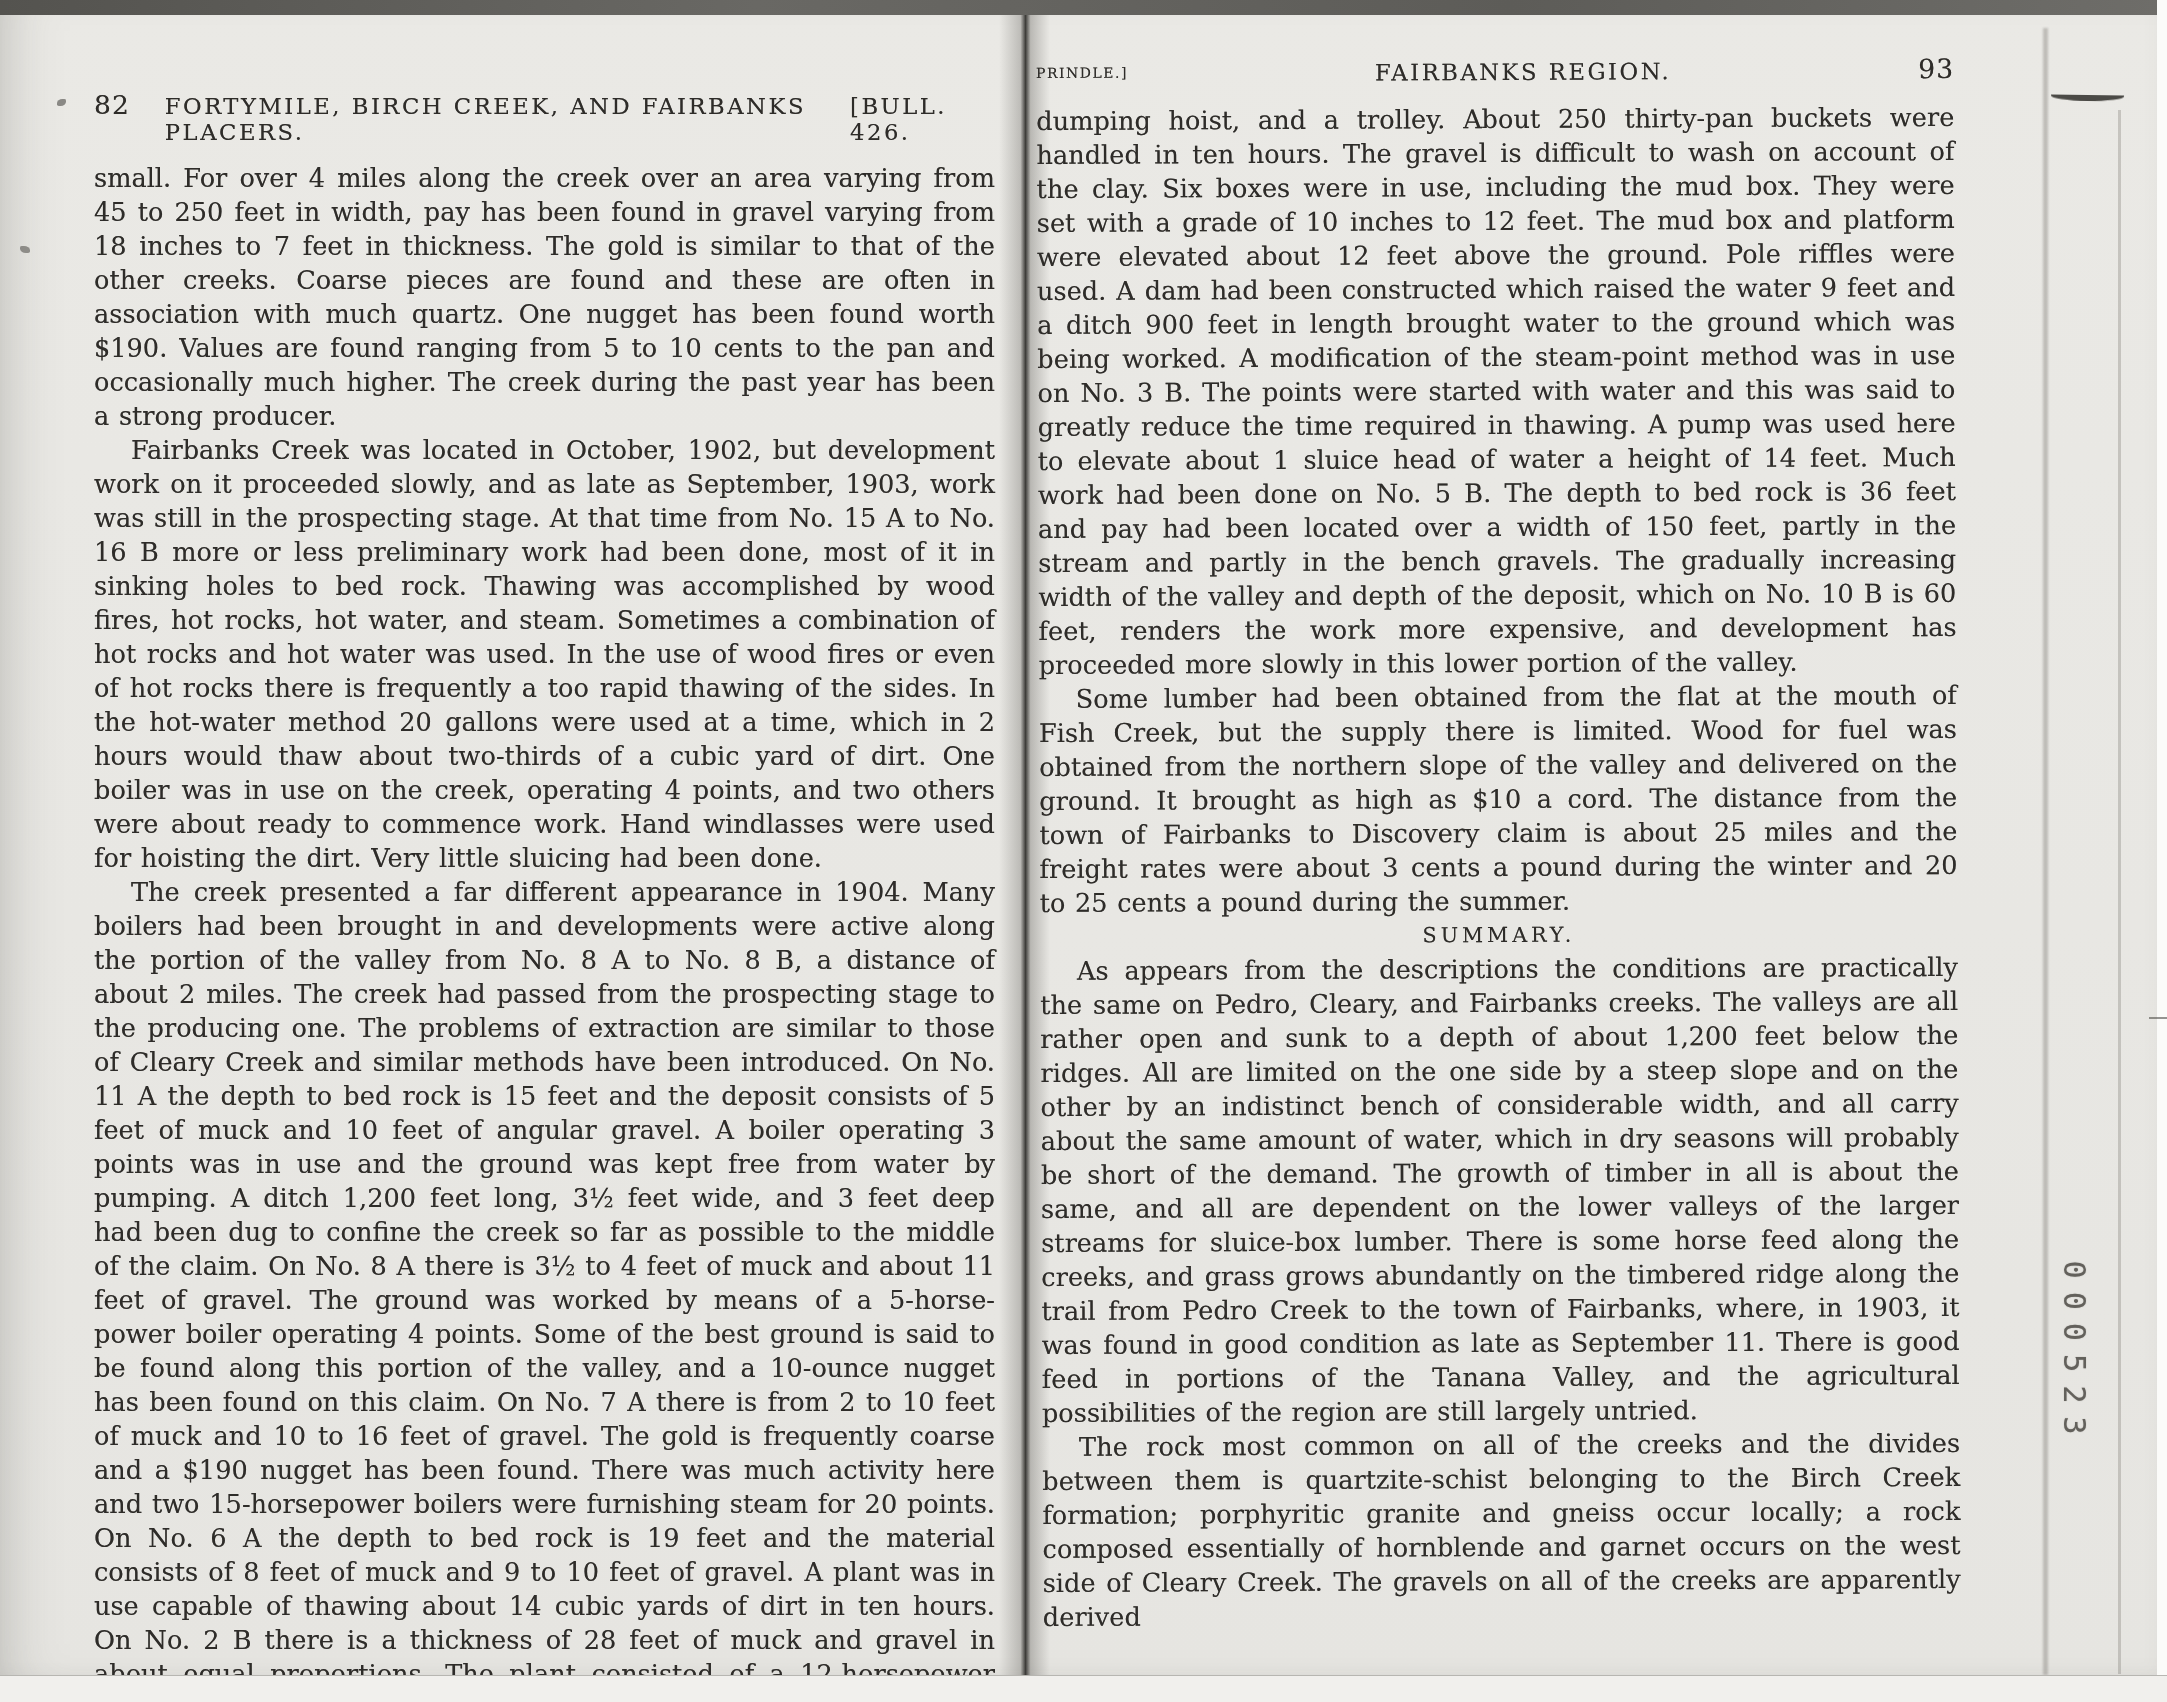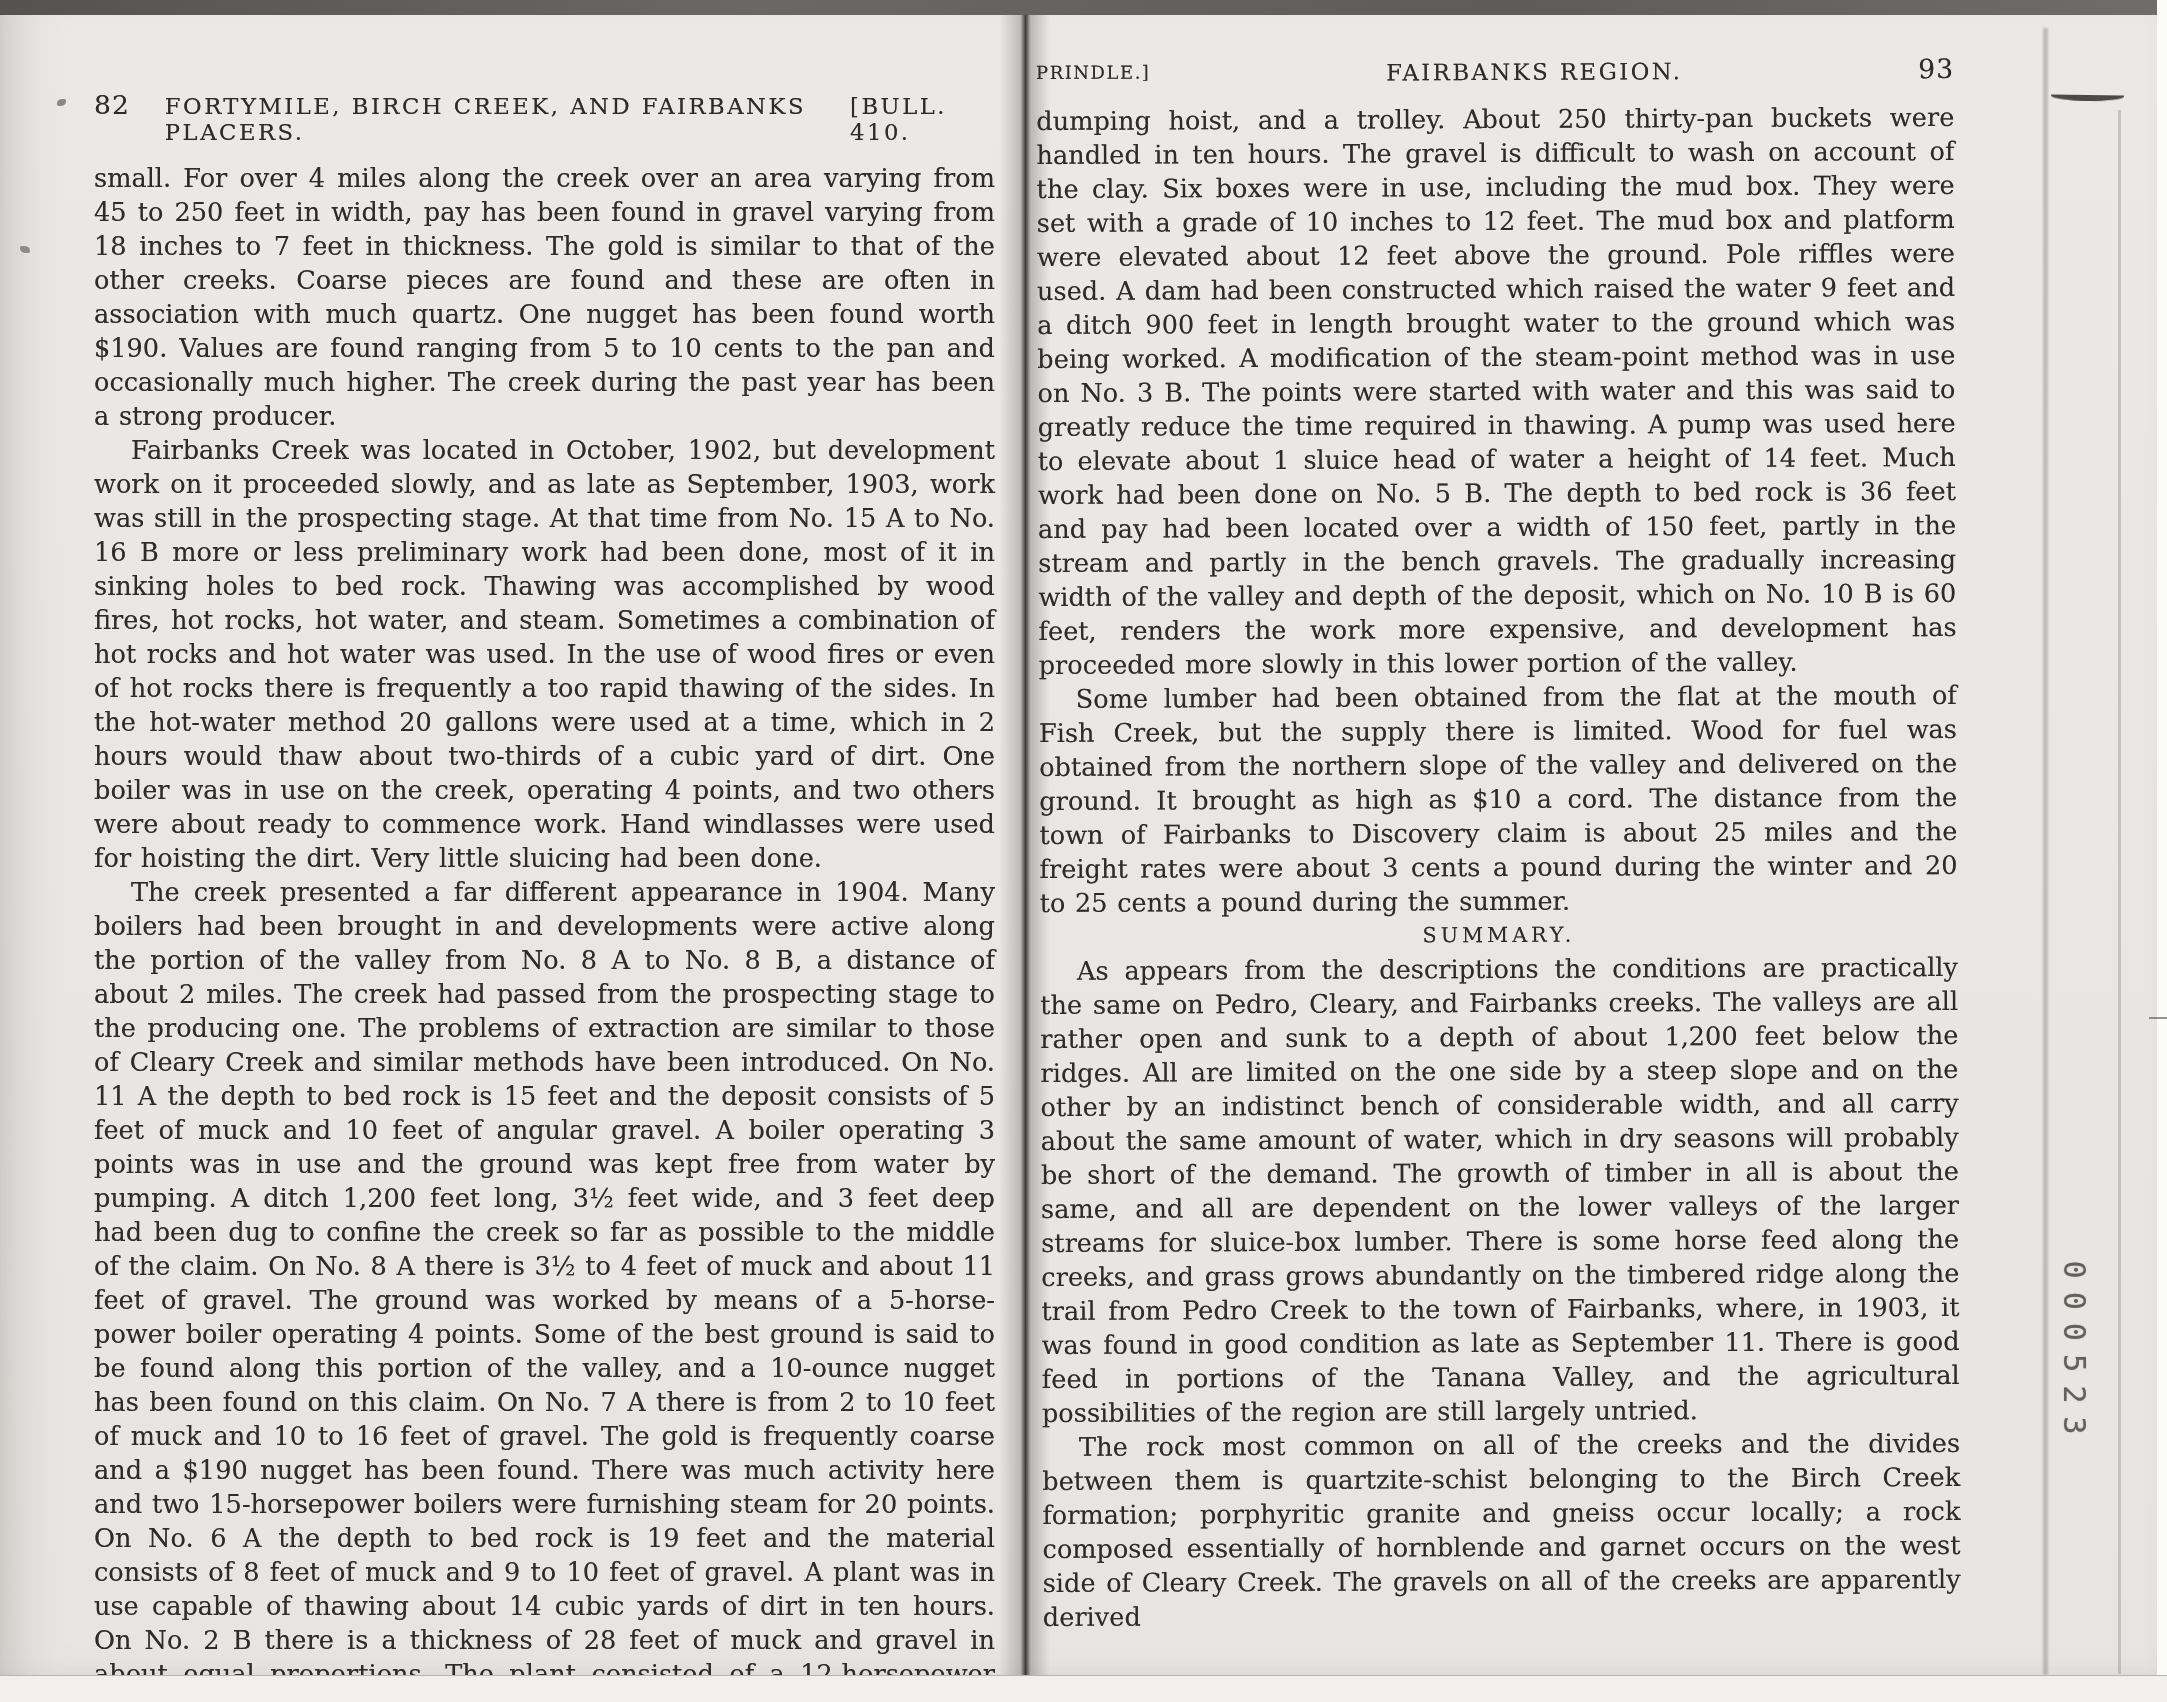--- a/index.html
+++ b/index.html
@@ -58,21 +58,21 @@
   .col-left{left:94px;width:901px;margin-top:32px;}
   .col-right{left:1036px;width:918px;transform:rotate(-0.25deg);transform-origin:top left;}
   .running-head{
     display:flex;align-items:baseline;
     font-size:22.7px;letter-spacing:2.5px;margin-bottom:15.8px;
     text-shadow:0 0 0.5px rgba(46,44,41,.55);
   }
   .pagenum{font-size:26.6px;letter-spacing:1px;}
   .rh-title{margin-left:35px;}
   .rh-title-c{flex:1;text-align:center;}
-  .rh-small{font-size:18px;letter-spacing:1.5px;align-self:center;}
+  .rh-small{font-size:14px;letter-spacing:1.5px;align-self:center;}
   .spacer{flex:1;}
   .body-text{
     font-size:25.6px;line-height:34px;text-align:justify;
     word-spacing:1.5px;
     text-shadow:0 0 0.5px rgba(46,44,41,.5);
   }
   .body-text p{margin:0;text-indent:37px;}
   .body-text p.noindent{text-indent:0;}
   .section-head{
     text-align:center;font-size:20.7px;letter-spacing:3.9px;
@@ -88,21 +88,21 @@
 
   <div class="paper"></div>
   <div class="top-band"></div>
   <div class="gutter"></div>
 
   <div class="page-col col-left">
     <div class="running-head">
       <span class="pagenum">82</span>
       <span class="rh-title">FORTYMILE, BIRCH CREEK, AND FAIRBANKS PLACERS.</span>
       <span class="spacer"></span>
-      <span>[BULL. 410.</span>
+      <span>[BULL. 426.</span>
     </div>
     <div class="body-text">
       <p class="noindent">small.  For over 4 miles along the creek over an area varying from 45 to 250 feet in width, pay has been found in gravel varying from 18 inches to 7 feet in thickness.  The gold is similar to that of the other creeks.  Coarse pieces are found and these are often in association with much quartz.  One nugget has been found worth $190.  Values are found ranging from 5 to 10 cents to the pan and occasionally much higher.  The creek during the past year has been a strong producer.</p>
       <p>Fairbanks Creek was located in October, 1902, but development work on it proceeded slowly, and as late as September, 1903, work was still in the prospecting stage.  At that time from No. 15 A to No. 16 B more or less preliminary work had been done, most of it in sinking holes to bed rock.  Thawing was accomplished by wood fires, hot rocks, hot water, and steam.  Sometimes a combination of hot rocks and hot water was used.  In the use of wood fires or even of hot rocks there is frequently a too rapid thawing of the sides.  In the hot-water method 20 gallons were used at a time, which in 2 hours would thaw about two-thirds of a cubic yard of dirt.  One boiler was in use on the creek, operating 4 points, and two others were about ready to commence work.  Hand windlasses were used for hoisting the dirt.  Very little sluicing had been done.</p>
       <p>The creek presented a far different appearance in 1904.  Many boilers had been brought in and developments were active along the portion of the valley from No. 8 A to No. 8 B, a distance of about 2 miles.  The creek had passed from the prospecting stage to the producing one.  The problems of extraction are similar to those of Cleary Creek and similar methods have been introduced.  On No. 11 A the depth to bed rock is 15 feet and the deposit consists of 5 feet of muck and 10 feet of angular gravel.  A boiler operating 3 points was in use and the ground was kept free from water by pumping.  A ditch 1,200 feet long, 3½ feet wide, and 3 feet deep had been dug to confine the creek so far as possible to the middle of the claim.  On No. 8 A there is 3½ to 4 feet of muck and about 11 feet of gravel.  The ground was worked by means of a 5-horse-power boiler operating 4 points.  Some of the best ground is said to be found along this portion of the valley, and a 10-ounce nugget has been found on this claim.  On No. 7 A there is from 2 to 10 feet of muck and 10 to 16 feet of gravel.  The gold is frequently coarse and a $190 nugget has been found.  There was much activity here and two 15-horsepower boilers were furnishing steam for 20 points.  On No. 6 A the depth to bed rock is 19 feet and the material consists of 8 feet of muck and 9 to 10 feet of gravel.  A plant was in use capable of thawing about 14 cubic yards of dirt in ten hours.  On No. 2 B there is a thickness of 28 feet of muck and gravel in about equal proportions.  The plant consisted of a 12-horsepower boiler, points, self-</p>
     </div>
   </div>
 
   <div class="page-col col-right">
     <div class="running-head">

